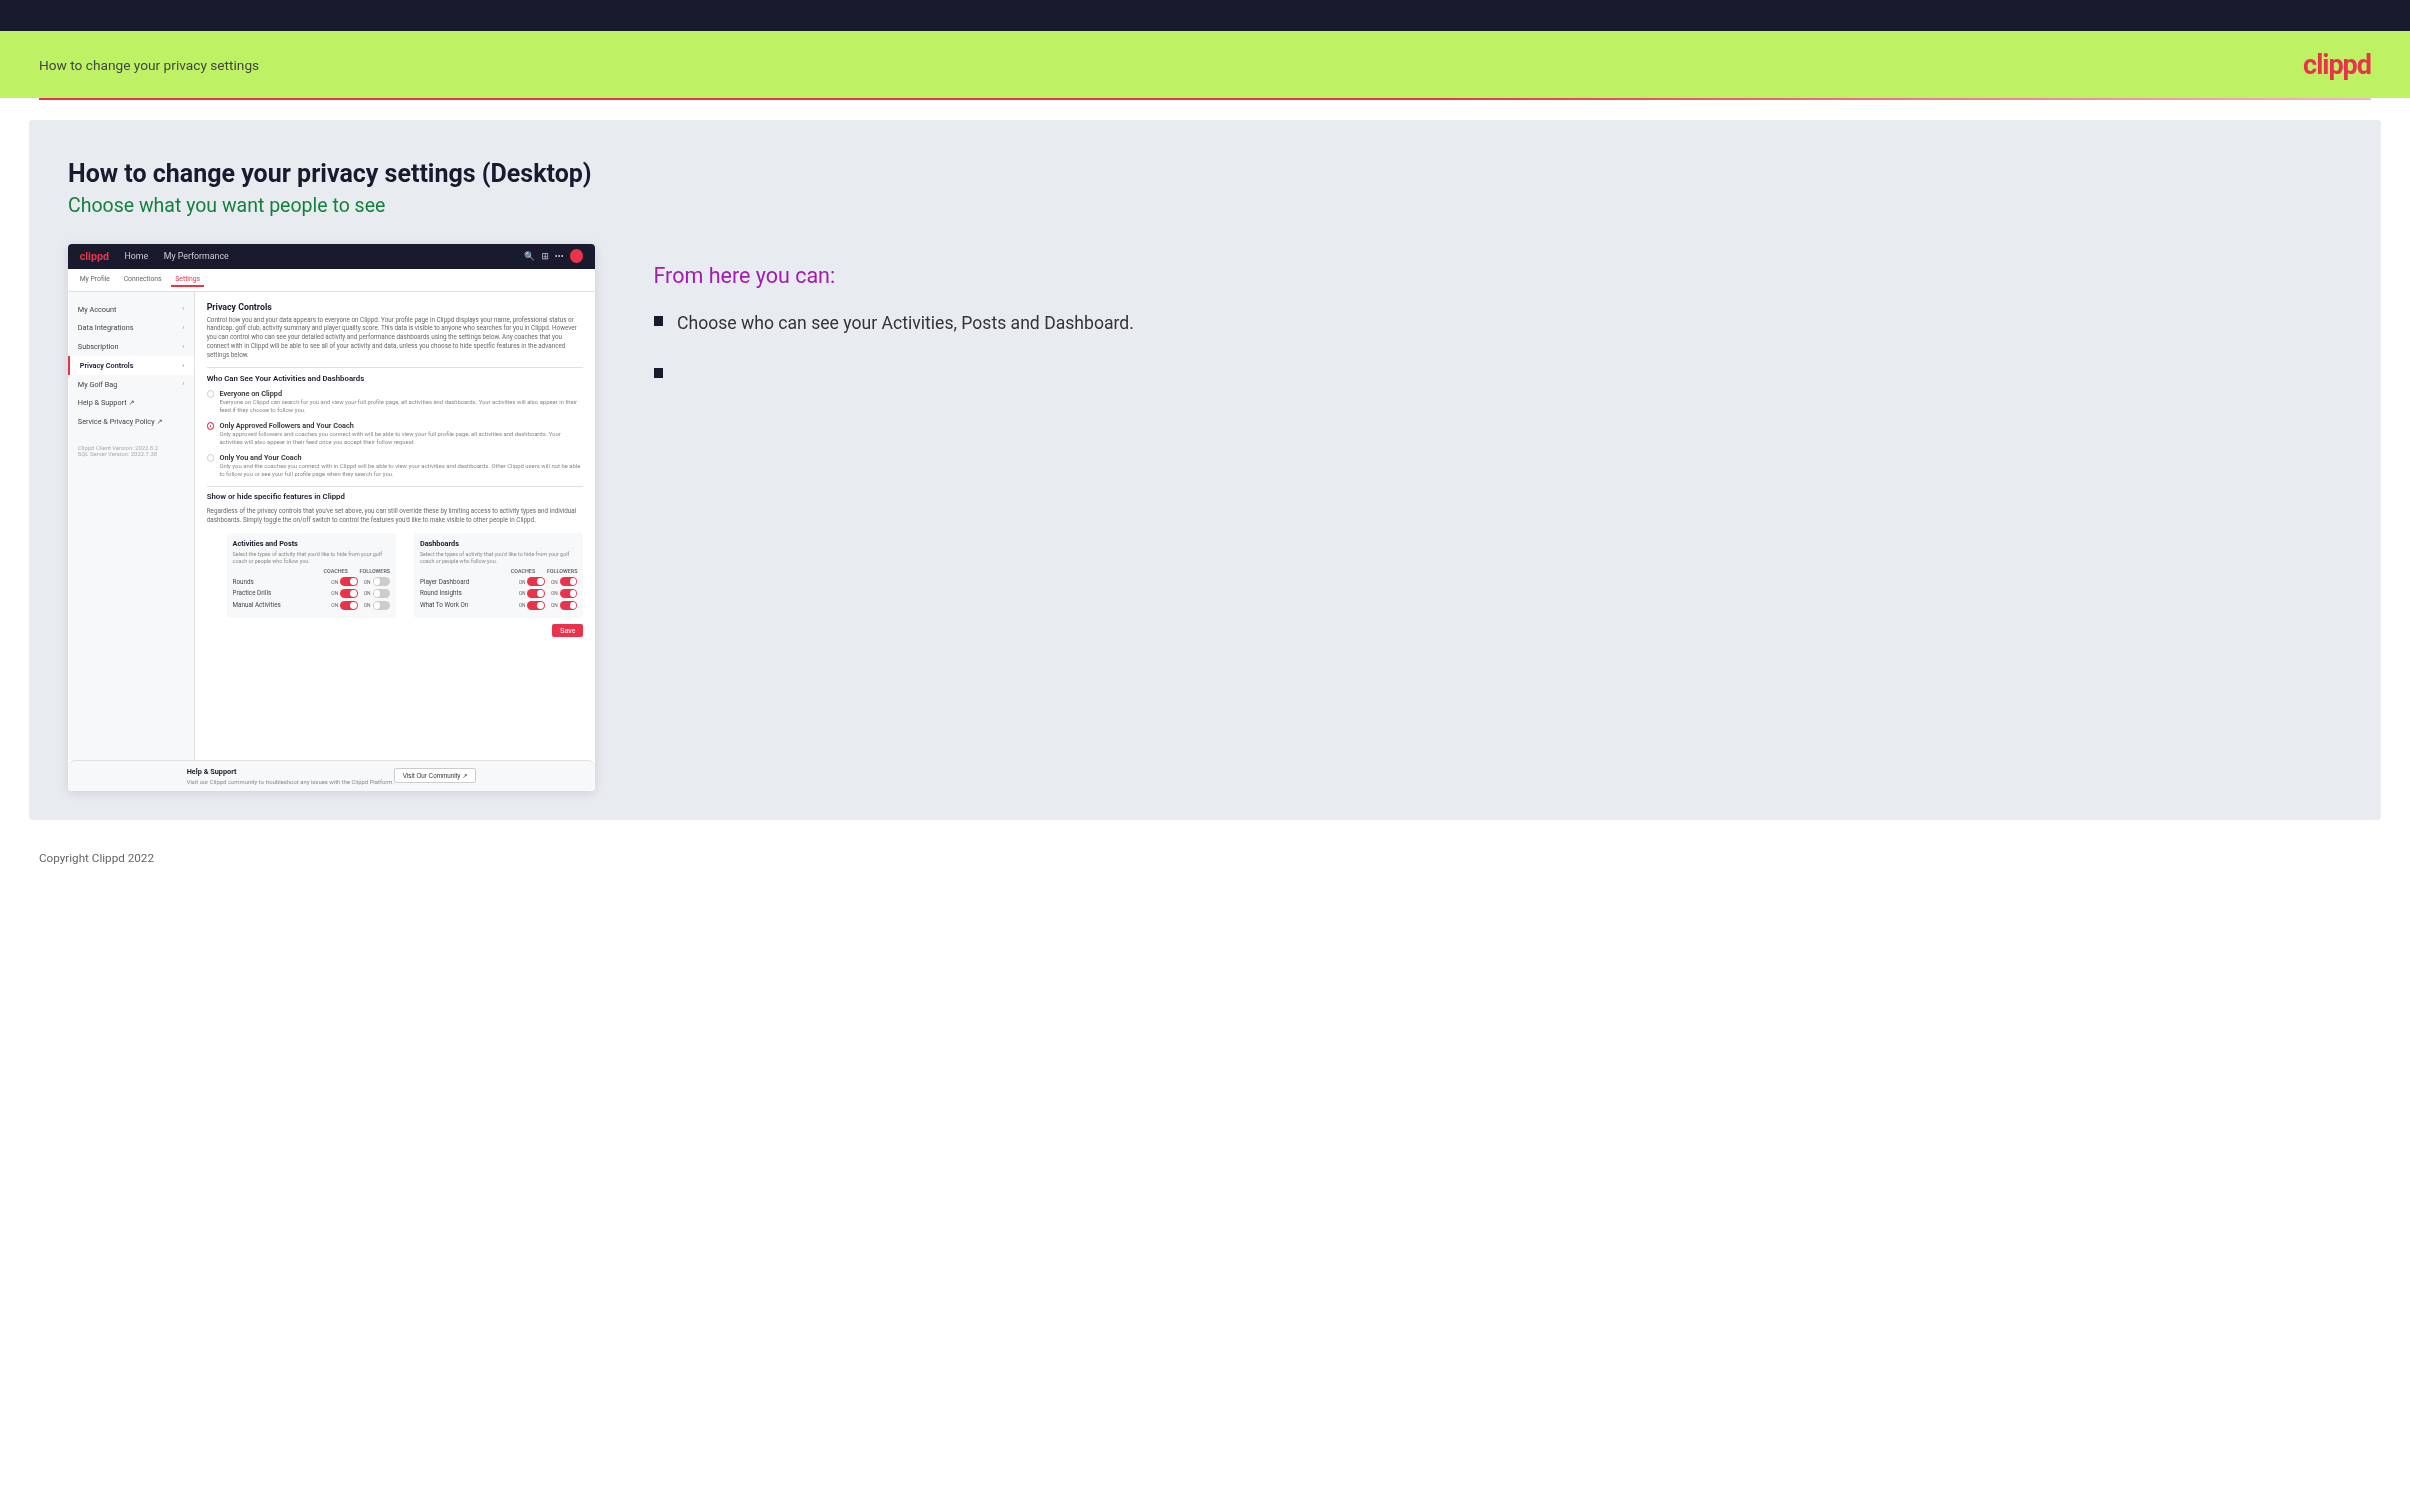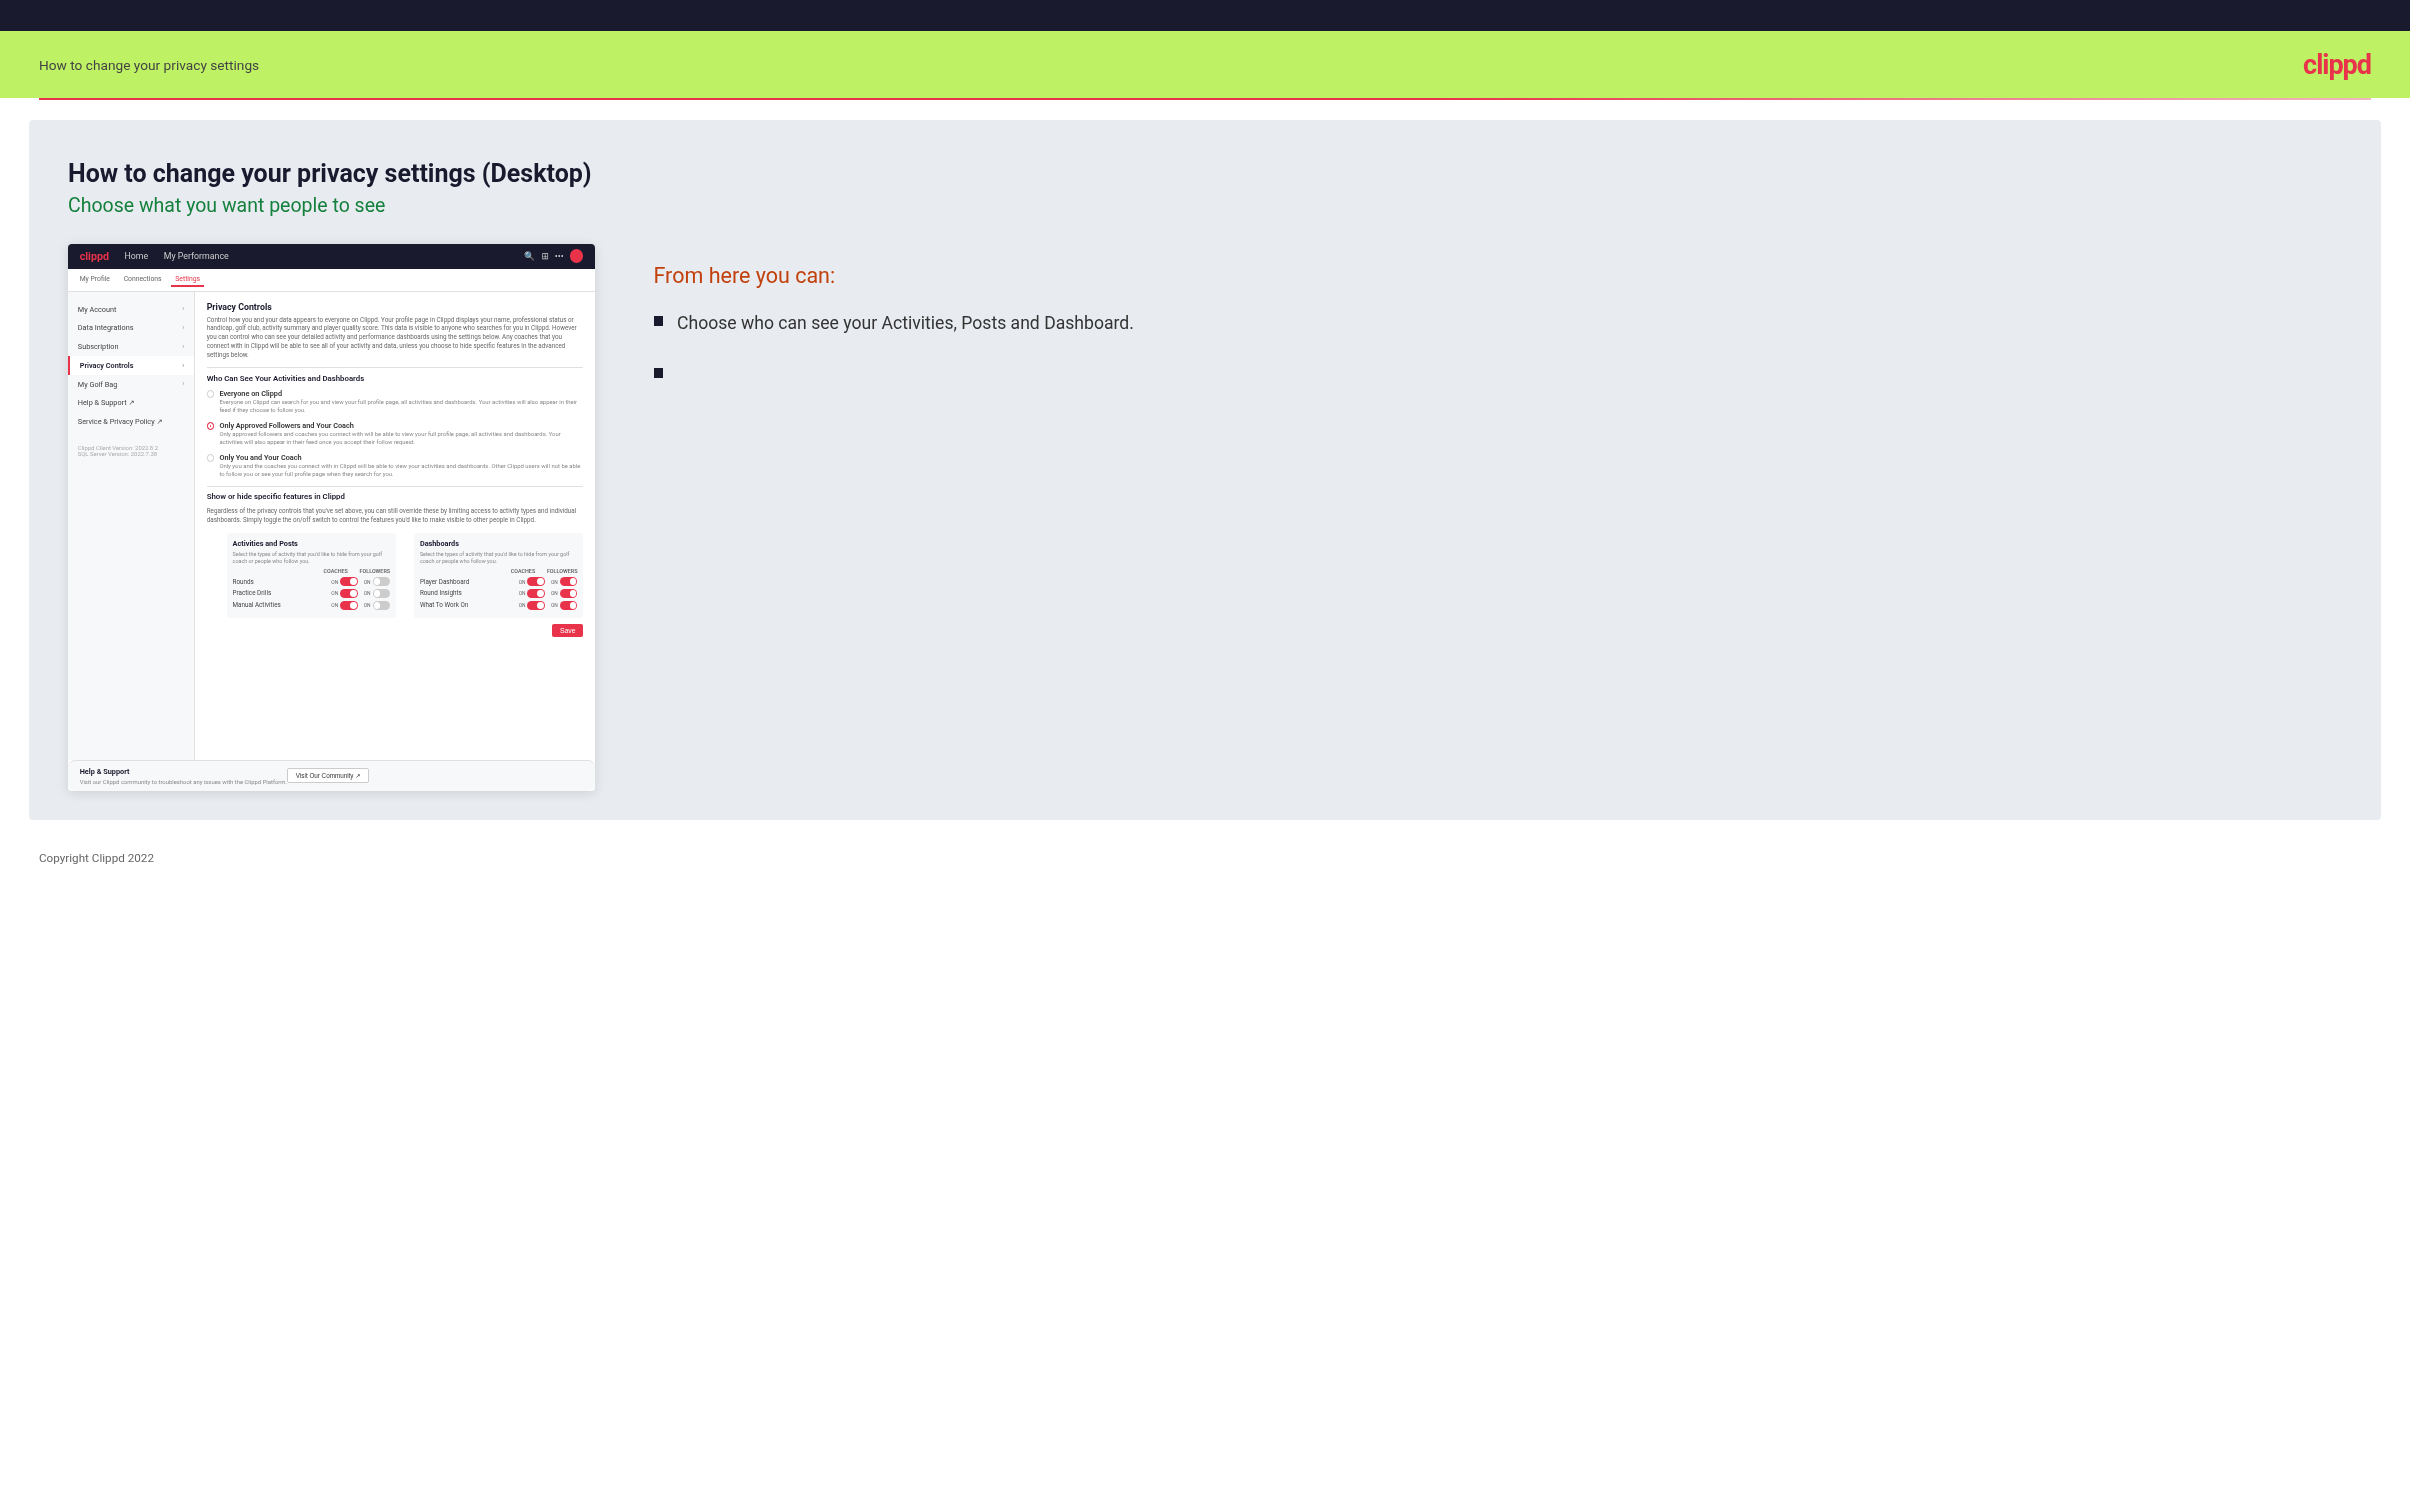--- a/index.html
+++ b/index.html
@@ -315,21 +315,21 @@
       font-size: 6.8px;
       padding: 2.9px 7.8px;
       border-radius: 2px;
       border: none;
     }
 
     .mock-help-bar {
       background: #f7f8fa;
       display: flex;
       align-items: center;
-      justify-content: flex-start;
+      justify-content: center;
       padding: 5.9px 11.7px;
       border-top: 1px solid #e0e0e0;
       border-radius: 7px;
     }
     .mock-help-desc {
       font-size: 5.9px;
       color: #888;
     }
     .mock-visit-btn {
       background: #fff;
@@ -340,21 +340,21 @@
       color: #333;
     }
 
     
     .right-panel {
       flex: 1;
       padding: 19.5px 0 0 19.5px;
     }
     .from-here-title {
       font-size: 21.5px;
-      color: #c2410c;
+      color: #a21caf;
       margin-bottom: 23.4px;
     }
     .bullet-list {
       list-style: none;
       padding: 0;
     }
     .bullet-item {
       display: flex;
       align-items: flex-start;
       gap: 13.7px;

